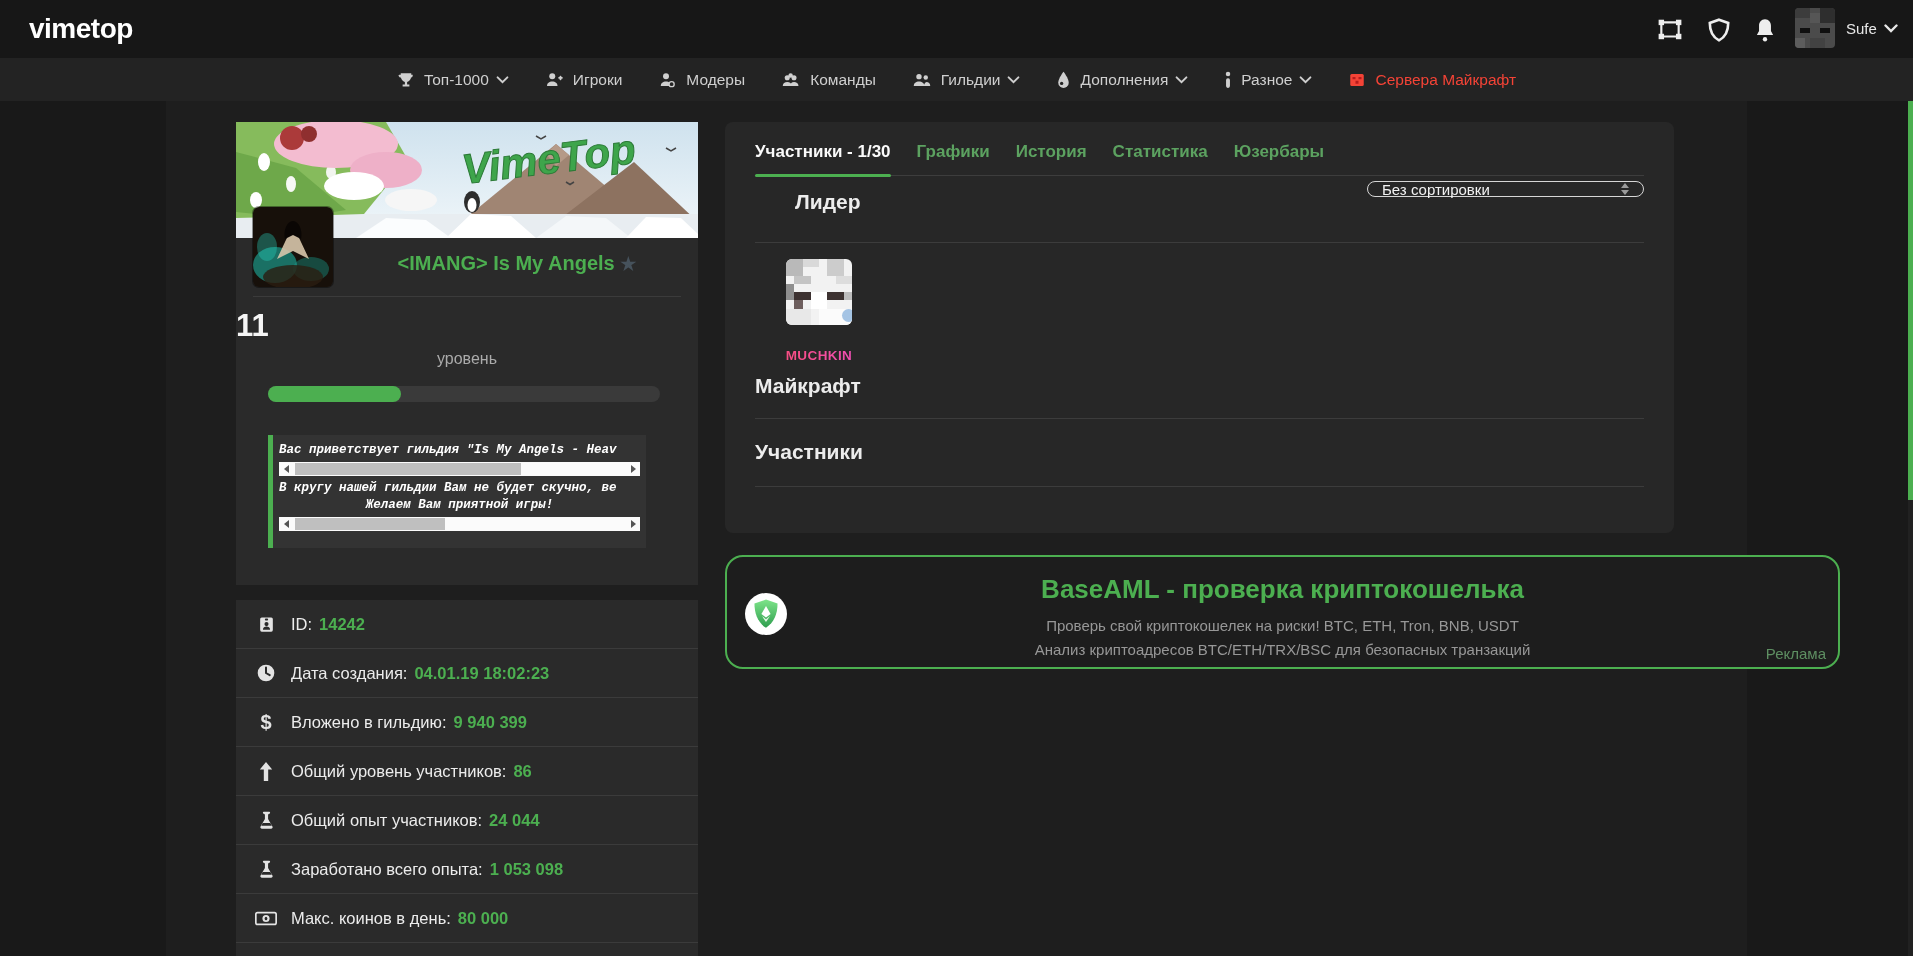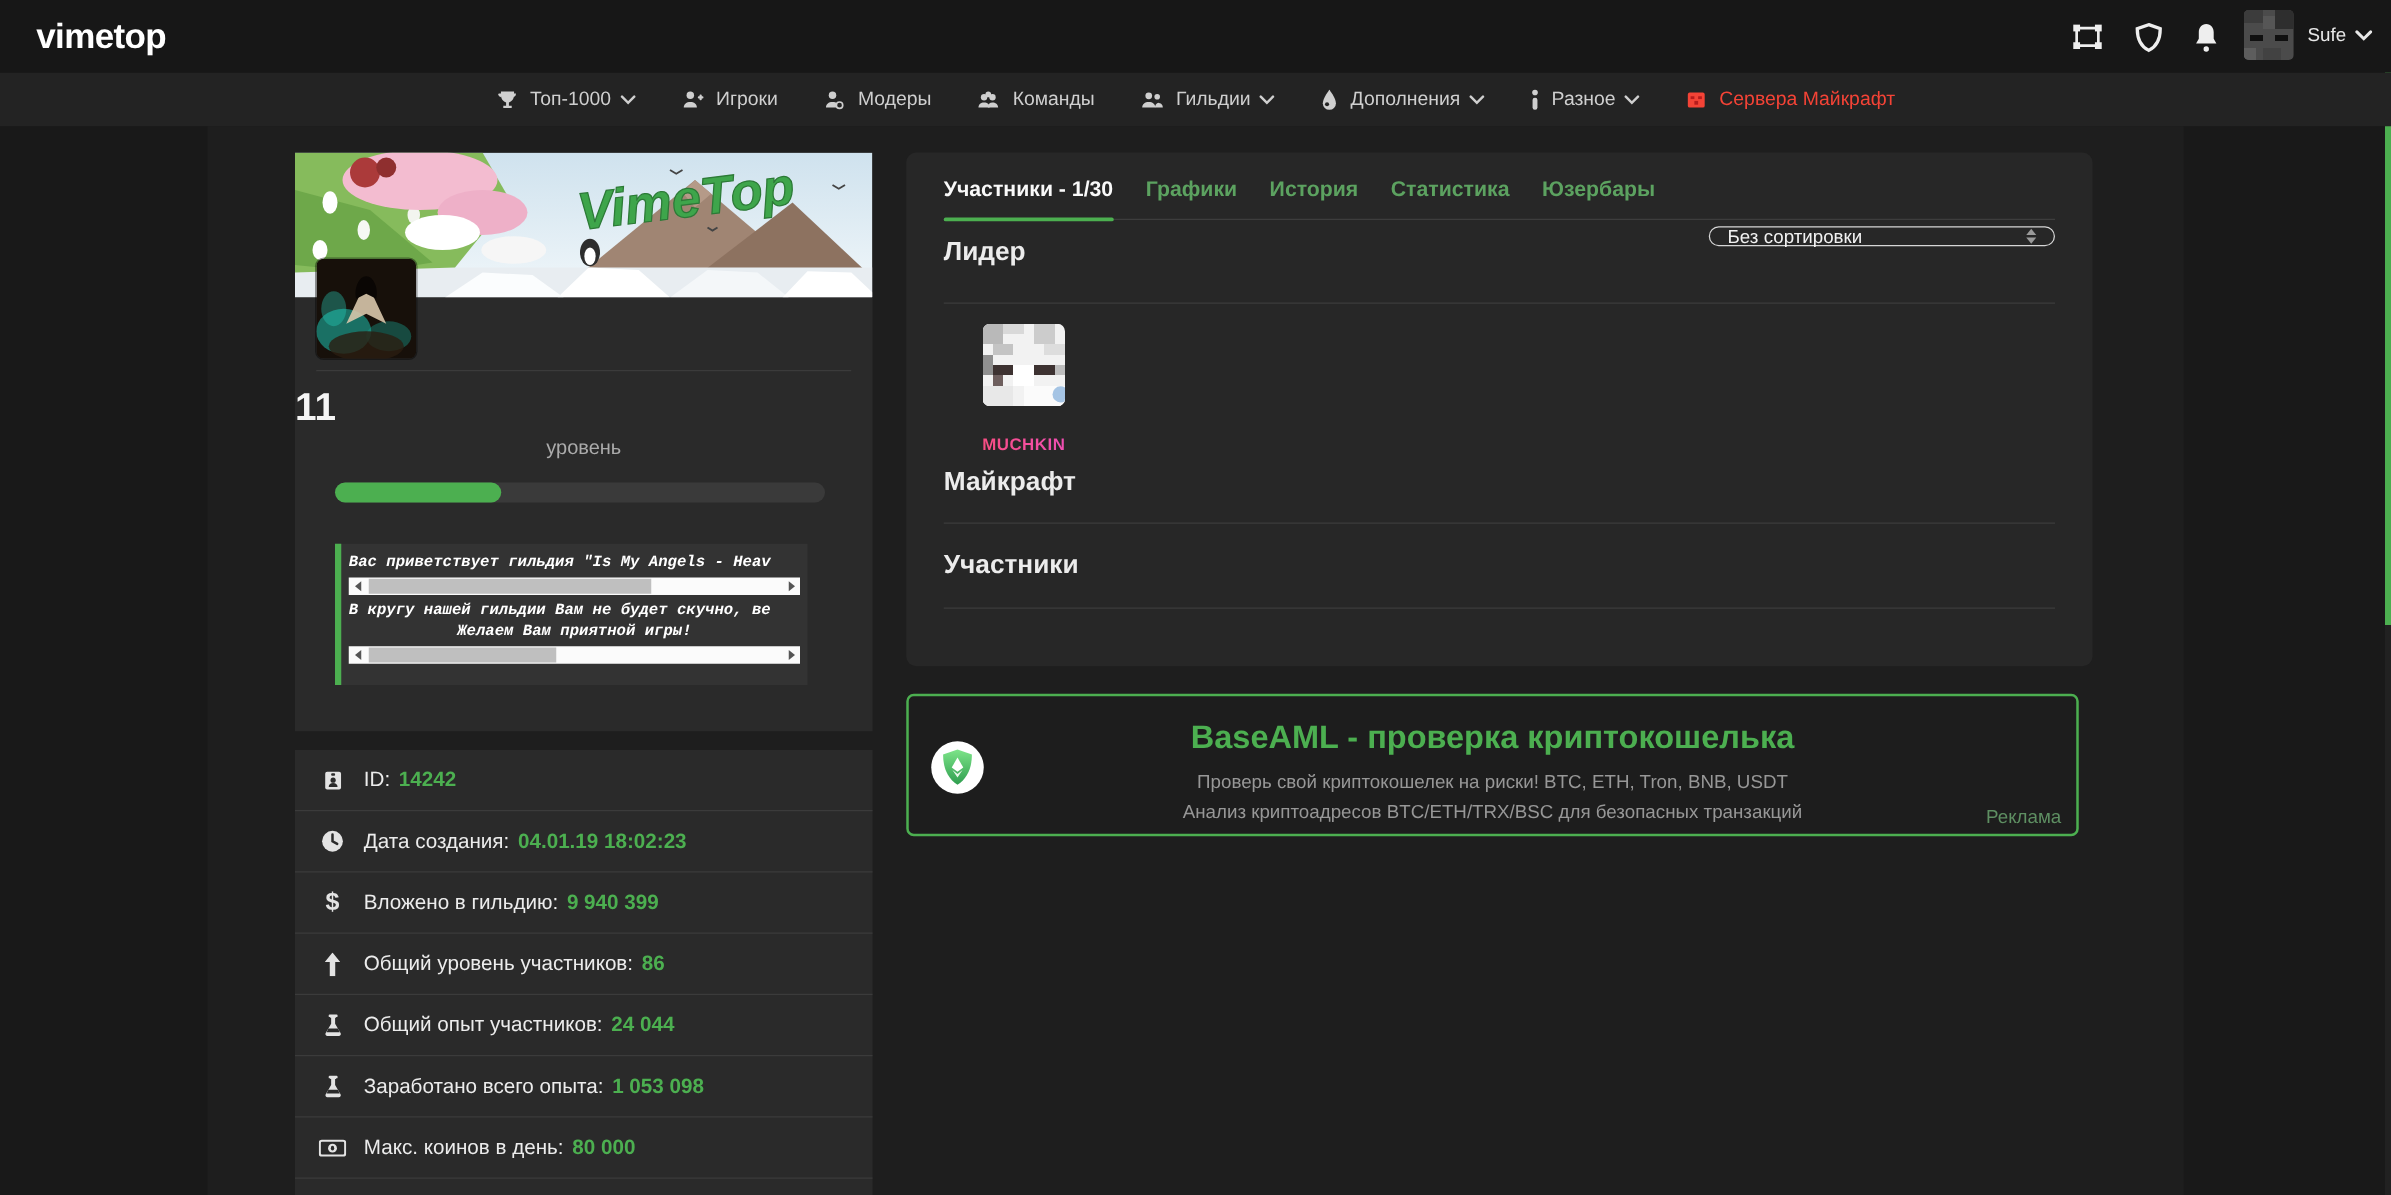--- a/index.html
+++ b/index.html
@@ -69,21 +69,21 @@
   #sort-arrows i { display:block; width:0; height:0; border-left:4px solid transparent; border-right:4px solid transparent; }
   #sort-arrows i.up { border-bottom:5px solid #9a9a9a; }
   #sort-arrows i.down { border-top:5px solid #9a9a9a; }
   #leader-tile { position:absolute; left:61px; top:137px; width:66px; cursor:pointer; }
   #leader-avatar { width:66px; height:66px; border-radius:6px; overflow:hidden; position:relative; }
   #leader-status { position:absolute; right:-3px; bottom:3px; width:13px; height:13px; border-radius:50%; background:#a5c4e4; }
   #leader-name { position:absolute; top:89px; left:-47px; width:160px; text-align:center; font-size:13.5px; font-weight:bold; letter-spacing:.4px;
     background:linear-gradient(90deg,#ff4d61,#e84fd4); -webkit-background-clip:text; background-clip:text; color:transparent; }
 
   
-  #ad { position:absolute; left:725px; top:555px; width:938px; height:114px; background:#1d1d1d; border:2px solid #4caf50; border-radius:6px; cursor:pointer; }
+  #ad { position:absolute; left:725px; top:555px; width:1115px; height:114px; background:#1d1d1d; border:2px solid #4caf50; border-radius:18px; cursor:pointer; }
   #ad-icon { position:absolute; left:18px; top:36px; width:42px; height:42px; border-radius:50%; background:#fff; display:flex; align-items:center; justify-content:center; }
   #ad-title { position:absolute; top:17px; left:0; width:100%; text-align:center; color:#4caf50; font-size:26px; font-weight:bold; }
   .ad-line { position:absolute; left:0; width:100%; text-align:center; color:#979797; font-size:15px; }
   #ad-line1 { top:60px; }
   #ad-line2 { top:84px; }
   #ad-badge { position:absolute; right:12px; bottom:5px; color:#5e8f62; font-size:15px; }
 
   
   #scrollbar { position:absolute; right:0; top:0; width:5px; height:956px; background:#212121; }
   #scroll-thumb { position:absolute; top:0; right:0; width:5px; height:500px; background:#4caf50; }
@@ -252,20 +252,21 @@
     <svg width="80" height="80" viewBox="0 0 80 80">
       <rect width="80" height="80" fill="#17100a"></rect>
       <ellipse cx="22" cy="58" rx="22" ry="18" fill="#1ec0ae" opacity="0.55"></ellipse>
       <ellipse cx="58" cy="62" rx="18" ry="12" fill="#18a291" opacity="0.4"></ellipse>
       <ellipse cx="40" cy="70" rx="30" ry="12" fill="#2b1d10" opacity="0.8"></ellipse>
       <path d="M40 18 L24 52 L40 44 L56 52 Z" fill="#d8c6ab" opacity="0.9"></path>
       <path d="M40 14 C34 14 30 24 32 32 L40 28 L48 32 C50 24 46 14 40 14 Z" fill="#0a0604"></path>
       <ellipse cx="14" cy="40" rx="10" ry="14" fill="#27d6c2" opacity="0.35"></ellipse>
     </svg>
   </div>
+  <div id="guild-name"><span>&lt;IMANG&gt; Is My Angels</span> <span id="guild-star">★</span></div>
   <div class="card-sep" style="top:174px;"></div>
   <div id="lvl-num">11</div>
   <div id="lvl-label">уровень</div>
   <div id="lvl-bar">
       <div id="lvl-fill" style="width:34%;"></div>
     </div>
   <div id="welcome">
     <div class="wline">Вас приветствует гильдия "Is My Angels - Heav</div>
     <div class="hscroll">
       <span class="harr left"></span>
@@ -367,21 +368,21 @@
     <div class="tab">Статистика</div>
     <div class="tab">Юзербары</div>
   </div>
   <div id="sort-select">
     <span id="sort-value">Без сортировки</span>
     <span id="sort-arrows">
         <i class="up"></i>
         <i class="down"></i>
       </span>
   </div>
-  <div class="sec-title" style="top:68px;">Лидер</div>
+  <div class="sec-title" style="top:68px;margin-left:40px;">Лидер</div>
   <div class="panel-sep" style="top:120px;"></div>
   <div id="leader-tile">
     <div id="leader-avatar">
       <svg width="66" height="66" viewBox="0 0 8 8" shape-rendering="crispEdges">
         <rect width="8" height="8" fill="#f2f2f2"></rect>
         <rect x="0" y="0" width="2" height="2" fill="#b9b9b9"></rect>
         <rect x="2" y="0" width="2" height="1" fill="#d9d9d9"></rect>
         <rect x="5" y="0" width="2" height="2" fill="#cccccc"></rect>
         <rect x="1" y="2" width="2" height="1" fill="#c4c4c4"></rect>
         <rect x="6" y="2" width="2" height="1" fill="#dddddd"></rect>

